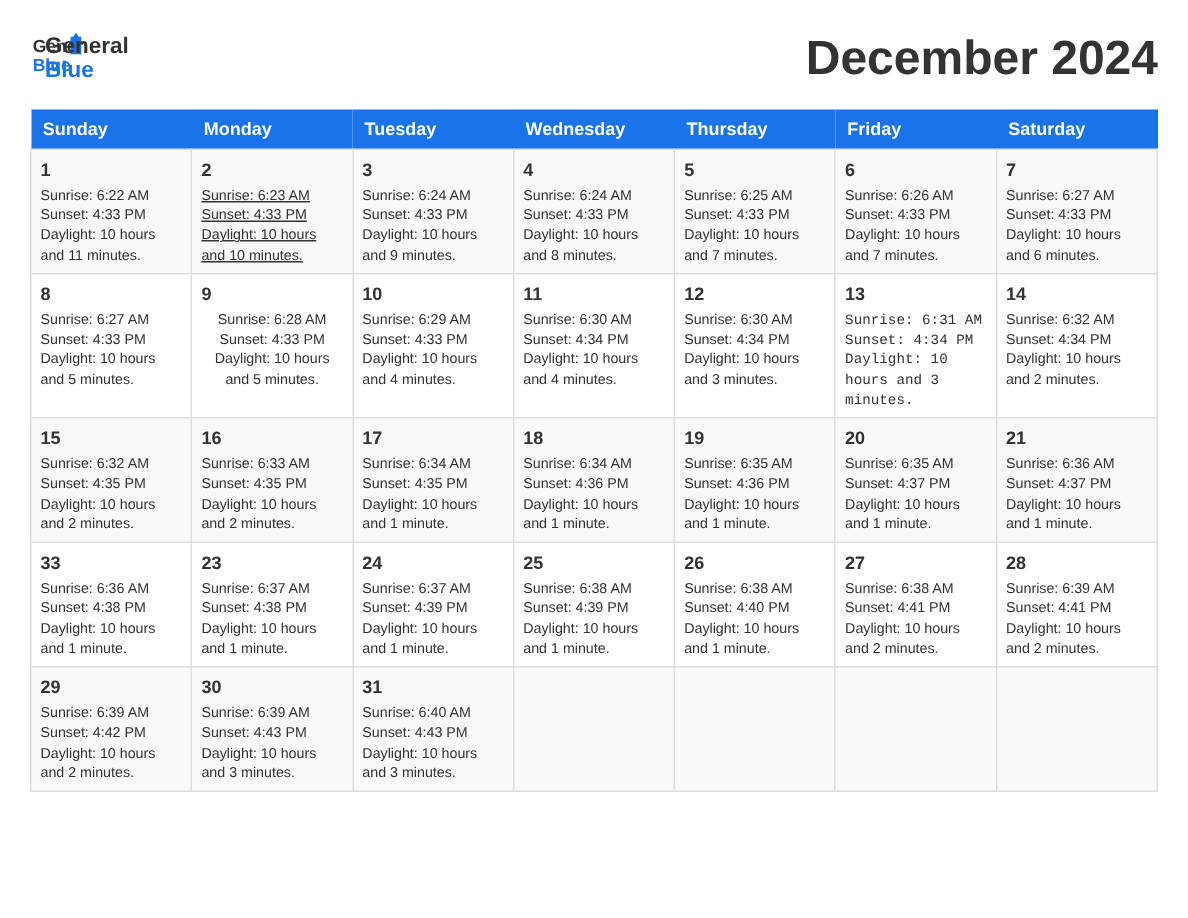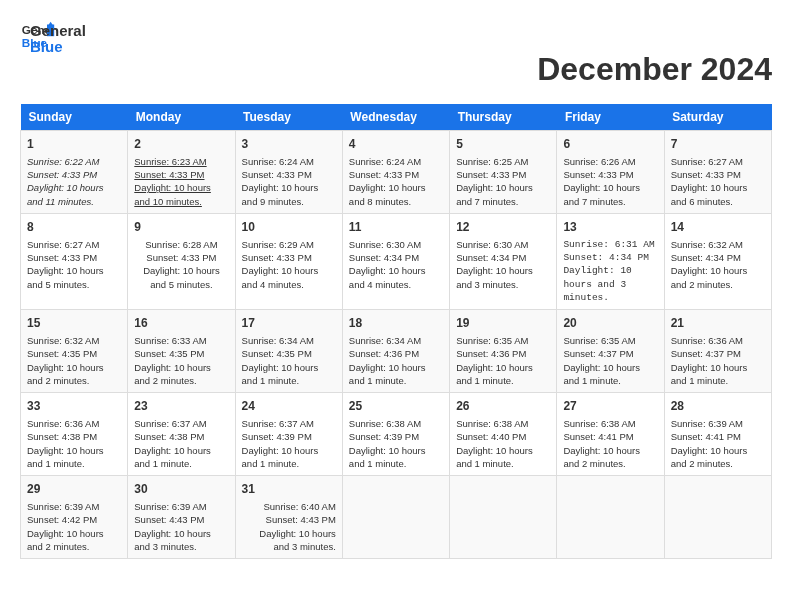--- a/index.html
+++ b/index.html
@@ -20,21 +20,20 @@
       display: flex;
       align-items: center;
       gap: 4px;
     }
     .logo-icon {
       width: 36px;
       height: 36px;
     }
     .title-section {
       text-align: right;
-      margin-top: 31px;
     }
     .month-title {
       font-size: 32px;
       font-weight: bold;
       color: #333;
     }
     .subtitle {
       font-size: 14px;
       color: #555;
     }
@@ -112,21 +111,21 @@
         <th>Wednesday</th>
         <th>Thursday</th>
         <th>Friday</th>
         <th>Saturday</th>
       </tr>
   </thead>
   <tbody id="calendar-body">
   <tr>
         <td>
           <span class="day-num">1</span>
-          <div class="day-info" style="white-space: pre-line; font-style: italic;">Sunrise: 6:22 AM
+          <div class="day-info" style="white-space: pre-line;">Sunrise: 6:22 AM
 Sunset: 4:33 PM
 Daylight: 10 hours and 11 minutes.</div>
         </td>
         <td>
           <span class="day-num">2</span>
           <div class="day-info" style="white-space: pre-line; text-decoration: underline;">Sunrise: 6:23 AM
 Sunset: 4:33 PM
 Daylight: 10 hours and 10 minutes.</div>
         </td>
         <td>
@@ -300,21 +299,21 @@
 Daylight: 10 hours and 2 minutes.</div>
         </td>
         <td>
           <span class="day-num">30</span>
           <div class="day-info" style="white-space: pre-line;">Sunrise: 6:39 AM
 Sunset: 4:43 PM
 Daylight: 10 hours and 3 minutes.</div>
         </td>
         <td>
           <span class="day-num">31</span>
-          <div class="day-info" style="white-space: pre-line; text-align: right;">Sunrise: 6:40 AM
+          <div class="day-info" style="white-space: pre-line;">Sunrise: 6:40 AM
 Sunset: 4:43 PM
 Daylight: 10 hours and 3 minutes.</div>
         </td>
         <td class="empty"></td>
         <td class="empty"></td>
         <td class="empty"></td>
         <td class="empty"></td>
       </tr>
     </tbody>
 </table>

